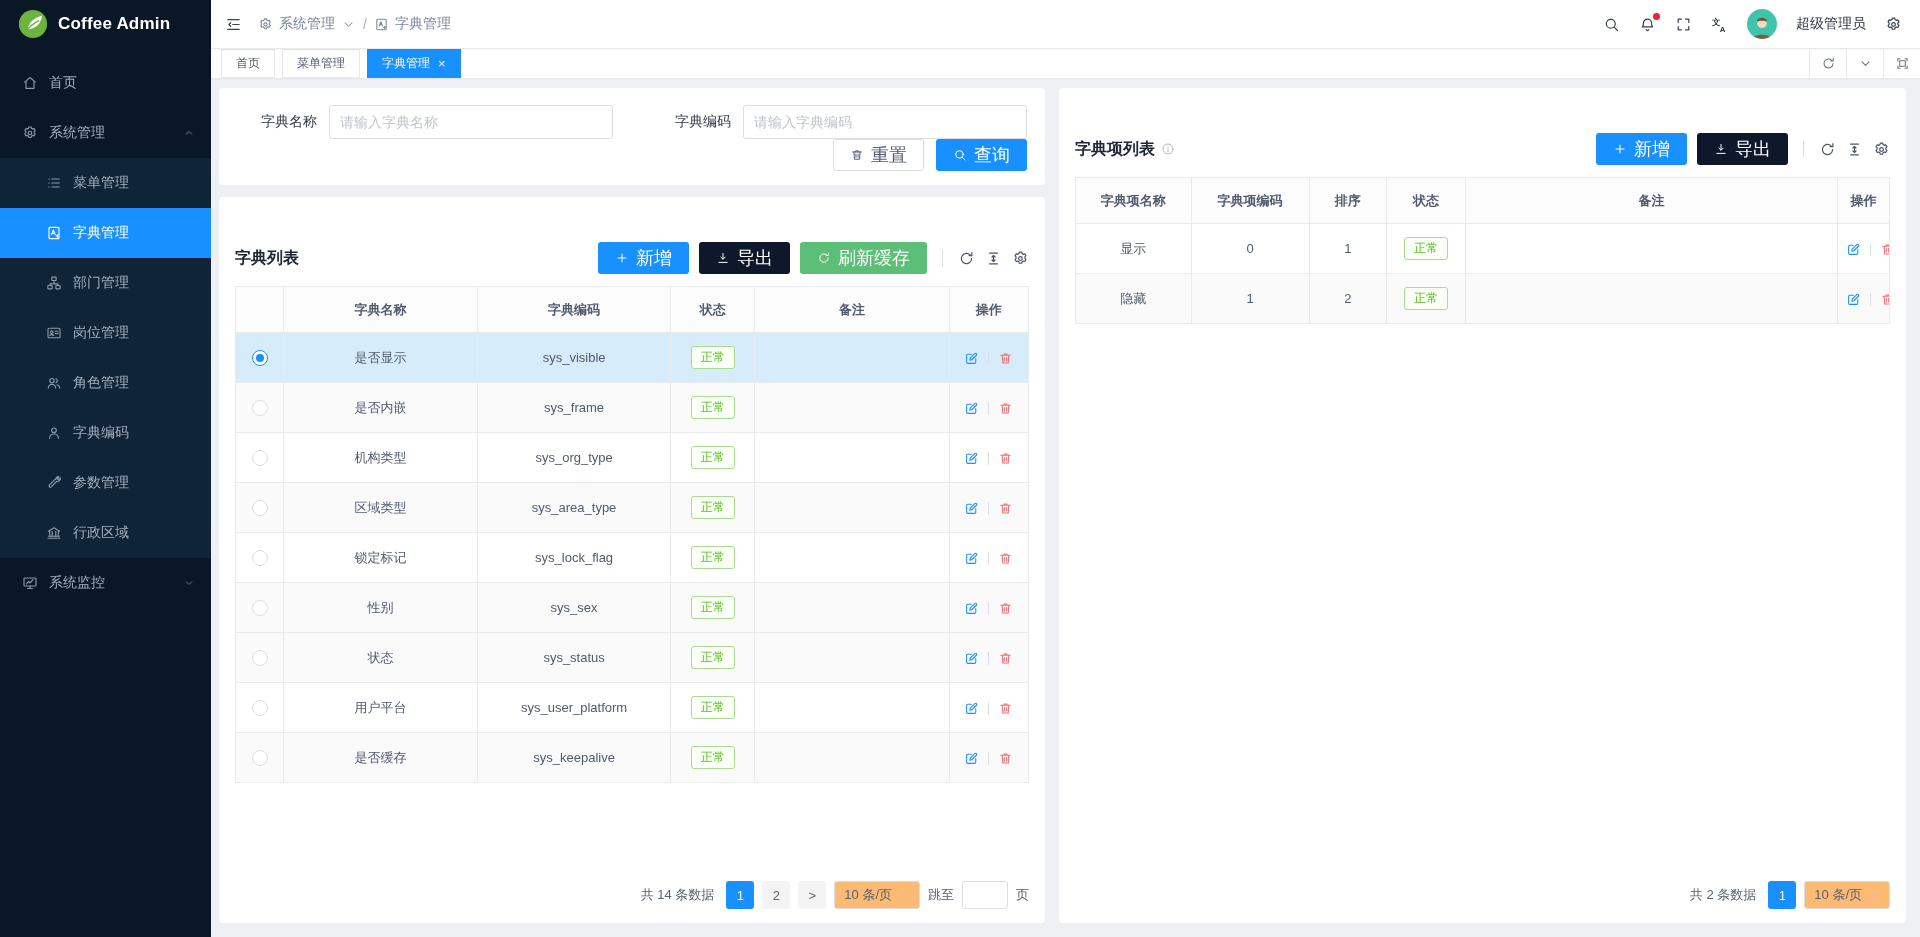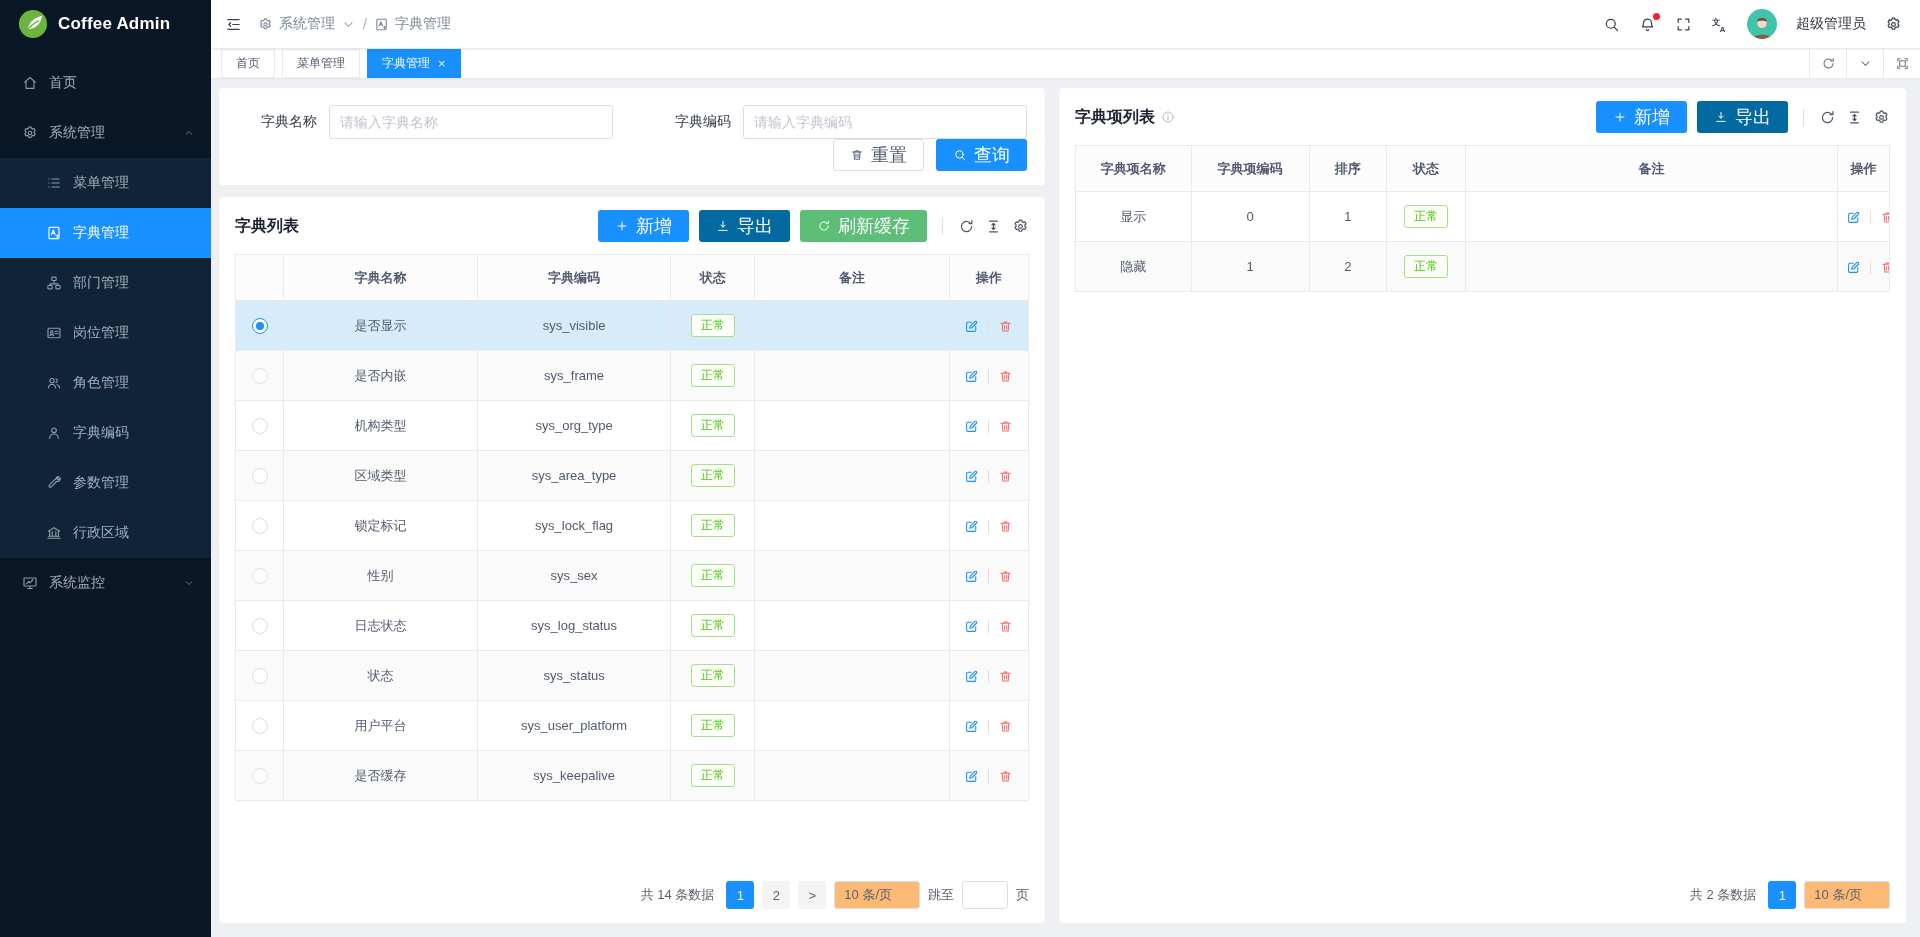--- a/index.html
+++ b/index.html
@@ -68,26 +68,26 @@
   .form-input{width:284px;height:34px;border:1px solid #dcdee2;border-radius:3px;padding:0 10px;
     font-size:14px;color:#515a6e;outline:none;background:#fff;}
   ::placeholder{color:#c0c4cc;}
   .form-actions{display:flex;justify-content:flex-end;align-items:flex-end;gap:12px;}
 
   .btn{height:32px;display:inline-flex;align-items:center;justify-content:center;gap:7px;border-radius:3px;
     font-size:18px;cursor:pointer;border:1px solid transparent;padding:0 16px;background:#fff;color:#515a6e;}
   .btn .ic{font-size:14px;}
   .btn-default{border-color:#dcdee2;}
   .btn-primary{background:#1890ff;color:#fff;}
-  .btn-warning{background:#0369a1;color:#fff;font-family:Liberation Serif, serif;}
+  .btn-warning{background:#0f172a;color:#fff;font-family:Liberation Serif, serif;}
   .btn-success{background:#5cbe77;color:#fff;}
 
   .table-card{flex:1;display:flex;flex-direction:column;padding:13px 16px 14px;min-height:0;}
   .right-card{flex:1;min-width:0;}
-  .card-toolbar{display:flex;align-items:center;margin-bottom:12px;min-height:32px;}
+  .card-toolbar{display:flex;align-items:center;margin-bottom:12px;min-height:32px;margin-top:32px;}
   .card-title{font-size:16px;font-weight:700;color:#202634;margin:0;display:flex;align-items:center;gap:6px;}
   .title-info{font-size:14px;color:#b2b8c2;font-weight:400;}
   .toolbar-right{margin-left:auto;display:flex;align-items:center;gap:10px;}
   .toolbar-sep{width:1px;height:17px;background:#dcdee2;margin:0 5px;}
   .tool-icon{font-size:17px;color:#4d5565;cursor:pointer;}
 
   table{width:100%;border-collapse:collapse;table-layout:fixed;}
   th,td{border:1px solid #e8eaec;text-align:center;overflow:hidden;white-space:nowrap;}
   th{height:46px;font-size:13px;font-weight:700;color:#515a6e;background:#fcfcfd;padding:0 8px;}
   td{height:50px;font-size:13px;color:#515a6e;padding:0 8px;background:#fff;}
@@ -568,38 +568,20 @@
                       <svg viewBox="0 0 24 24">
                         <path d="M4.5 6.8h15M9.7 6.6V4.9h4.6v1.7M6.8 6.8l.8 12.4h8.8l.8-12.4"></path>
                         <path d="M10.2 10.3v5.6M13.8 10.3v5.6"></path>
                       </svg>
                     </span></td>
                 </tr>
                 <tr class="striped">
                   <td><span class="radio"></span></td>
                   <td>性别</td>
                   <td>sys_sex</td>
-                  <td><span class="status-badge">正常</span></td>
-                  <td></td>
-                  <td><span class="ic op-edit">
-                      <svg viewBox="0 0 24 24">
-                        <path d="M11.8 5.2H6A1.8 1.8 0 0 0 4.2 7v11A1.8 1.8 0 0 0 6 19.8h11a1.8 1.8 0 0 0 1.8-1.8v-5.8"></path>
-                        <path d="M17.6 3.8a1.9 1.9 0 0 1 2.6 2.6l-7.6 7.6-3.4.8.8-3.4z"></path>
-                      </svg>
-                    </span><span class="op-sep"></span><span class="ic op-del">
-                      <svg viewBox="0 0 24 24">
-                        <path d="M4.5 6.8h15M9.7 6.6V4.9h4.6v1.7M6.8 6.8l.8 12.4h8.8l.8-12.4"></path>
-                        <path d="M10.2 10.3v5.6M13.8 10.3v5.6"></path>
-                      </svg>
-                    </span></td>
-                </tr>
-                <tr>
-                  <td><span class="radio"></span></td>
-                  <td>日志状态</td>
-                  <td>sys_log_status</td>
                   <td><span class="status-badge">正常</span></td>
                   <td></td>
                   <td><span class="ic op-edit">
                       <svg viewBox="0 0 24 24">
                         <path d="M11.8 5.2H6A1.8 1.8 0 0 0 4.2 7v11A1.8 1.8 0 0 0 6 19.8h11a1.8 1.8 0 0 0 1.8-1.8v-5.8"></path>
                         <path d="M17.6 3.8a1.9 1.9 0 0 1 2.6 2.6l-7.6 7.6-3.4.8.8-3.4z"></path>
                       </svg>
                     </span><span class="op-sep"></span><span class="ic op-del">
                       <svg viewBox="0 0 24 24">
                         <path d="M4.5 6.8h15M9.7 6.6V4.9h4.6v1.7M6.8 6.8l.8 12.4h8.8l.8-12.4"></path>

